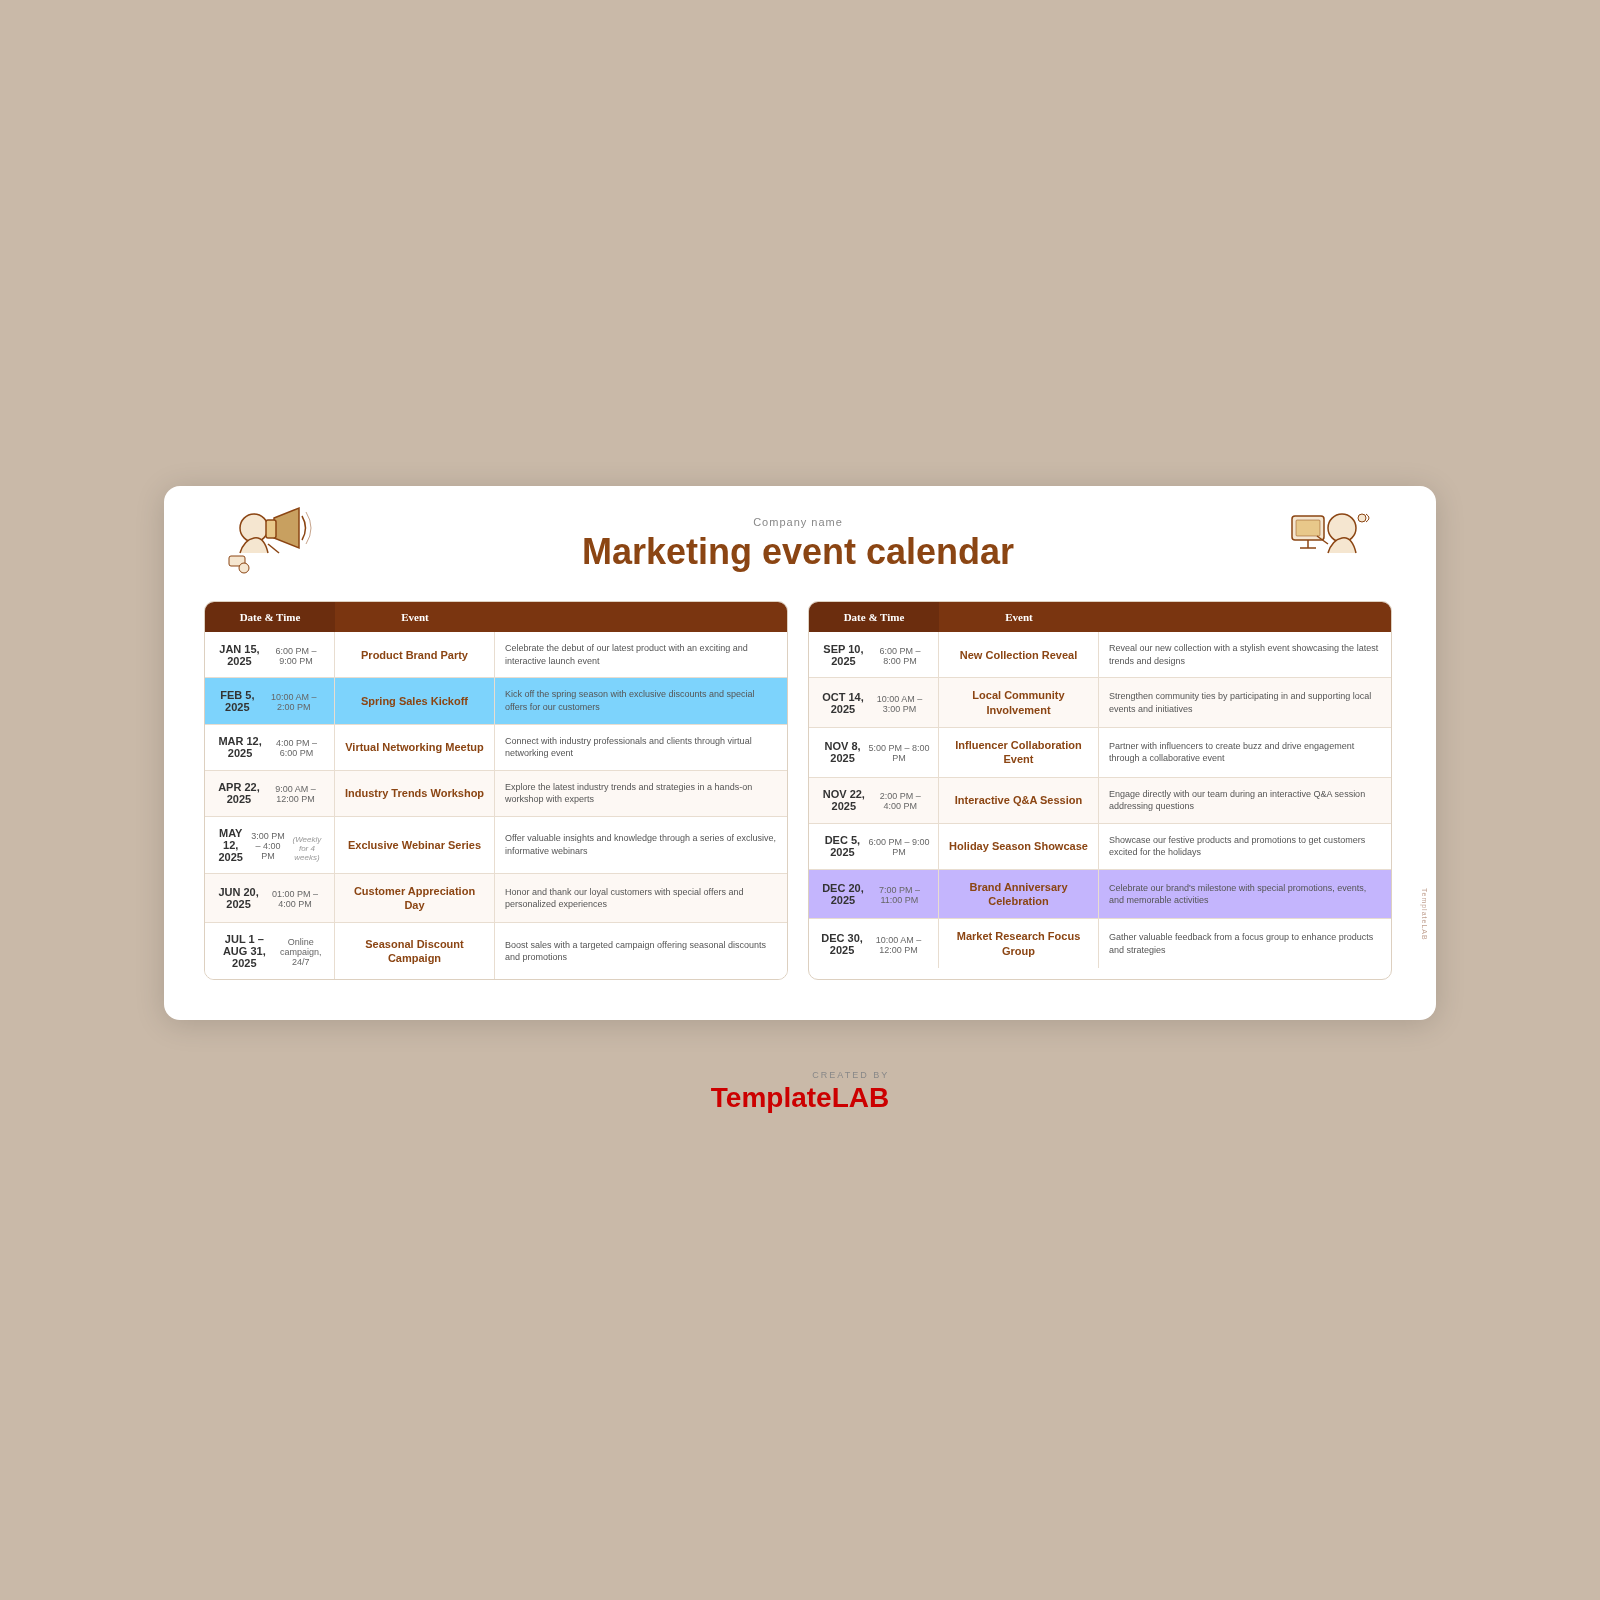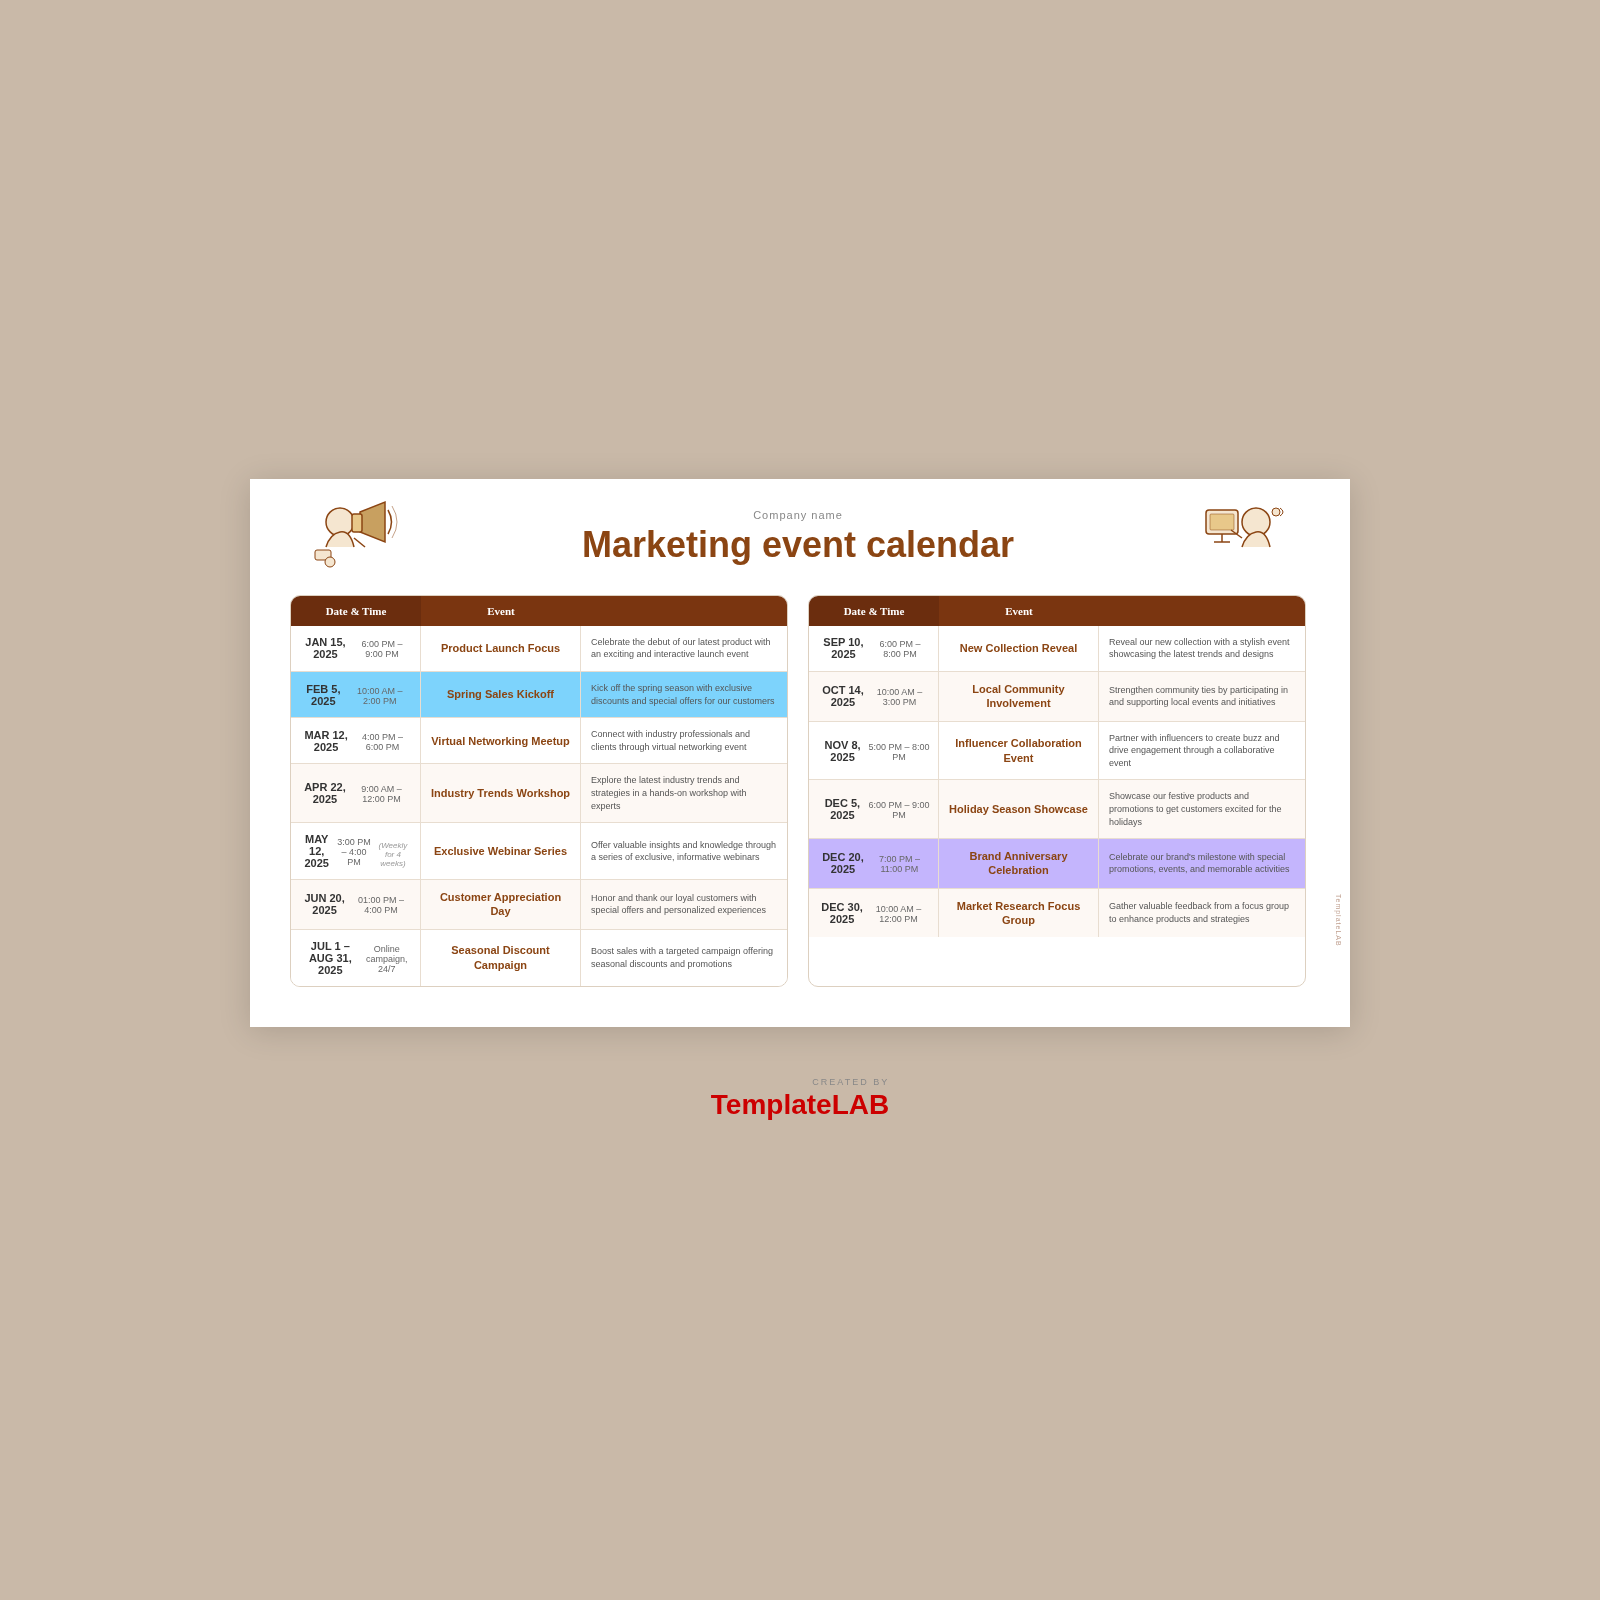--- a/index.html
+++ b/index.html
@@ -8,23 +8,23 @@
       display: flex;
       flex-direction: column;
       align-items: center;
       justify-content: center;
       min-height: 1600px;
       font-family: 'Arial', sans-serif;
       padding: 60px 20px;
     }
     .page-wrapper {
       background: #fff;
-      border-radius: 0;
+      border-radius: 16px;
       padding: 30px 44px 40px 40px;
-      width: 1100px;
+      width: 1272px;
       box-shadow: 0 4px 30px rgba(0,0,0,0.15);
       position: relative;
     }
     .header {
       display: flex;
       align-items: center;
       justify-content: center;
       margin-bottom: 30px;
       position: relative;
     }
@@ -241,21 +241,21 @@
         <div class="sh-desc"></div>
       </div>
       <div class="rows-container" id="left-rows">
           <div class="data-row">
       <div class="cell-date">
         <span class="date-main">JAN 15, 2025</span>
         <span class="date-time">6:00 PM – 9:00 PM</span>
 
       </div>
       <div class="cell-event">
-        <span class="event-name">Product Launch Focus</span>
+        <span class="event-name">Product Brand Party</span>
       </div>
       <div class="cell-desc">
         <p>Celebrate the debut of our latest product with an exciting and interactive launch event</p>
       </div>
     </div>
           <div class="data-row" style="background: #7dd3fc;">
       <div class="cell-date">
         <span class="date-main">FEB 5, 2025</span>
         <span class="date-time">10:00 AM – 2:00 PM</span>
 
@@ -372,20 +372,33 @@
       <div class="cell-date">
         <span class="date-main">NOV 8, 2025</span>
         <span class="date-time">5:00 PM – 8:00 PM</span>
 
       </div>
       <div class="cell-event">
         <span class="event-name">Influencer Collaboration Event</span>
       </div>
       <div class="cell-desc">
         <p>Partner with influencers to create buzz and drive engagement through a collaborative event</p>
+      </div>
+    </div>
+          <div class="data-row" style="background: rgb(253, 248, 244);">
+      <div class="cell-date">
+        <span class="date-main">NOV 22, 2025</span>
+        <span class="date-time">2:00 PM – 4:00 PM</span>
+
+      </div>
+      <div class="cell-event">
+        <span class="event-name">Interactive Q&amp;A Session</span>
+      </div>
+      <div class="cell-desc">
+        <p>Engage directly with our team during an interactive Q&amp;A session addressing questions</p>
       </div>
     </div>
           <div class="data-row">
       <div class="cell-date">
         <span class="date-main">DEC 5, 2025</span>
         <span class="date-time">6:00 PM – 9:00 PM</span>
 
       </div>
       <div class="cell-event">
         <span class="event-name">Holiday Season Showcase</span>

